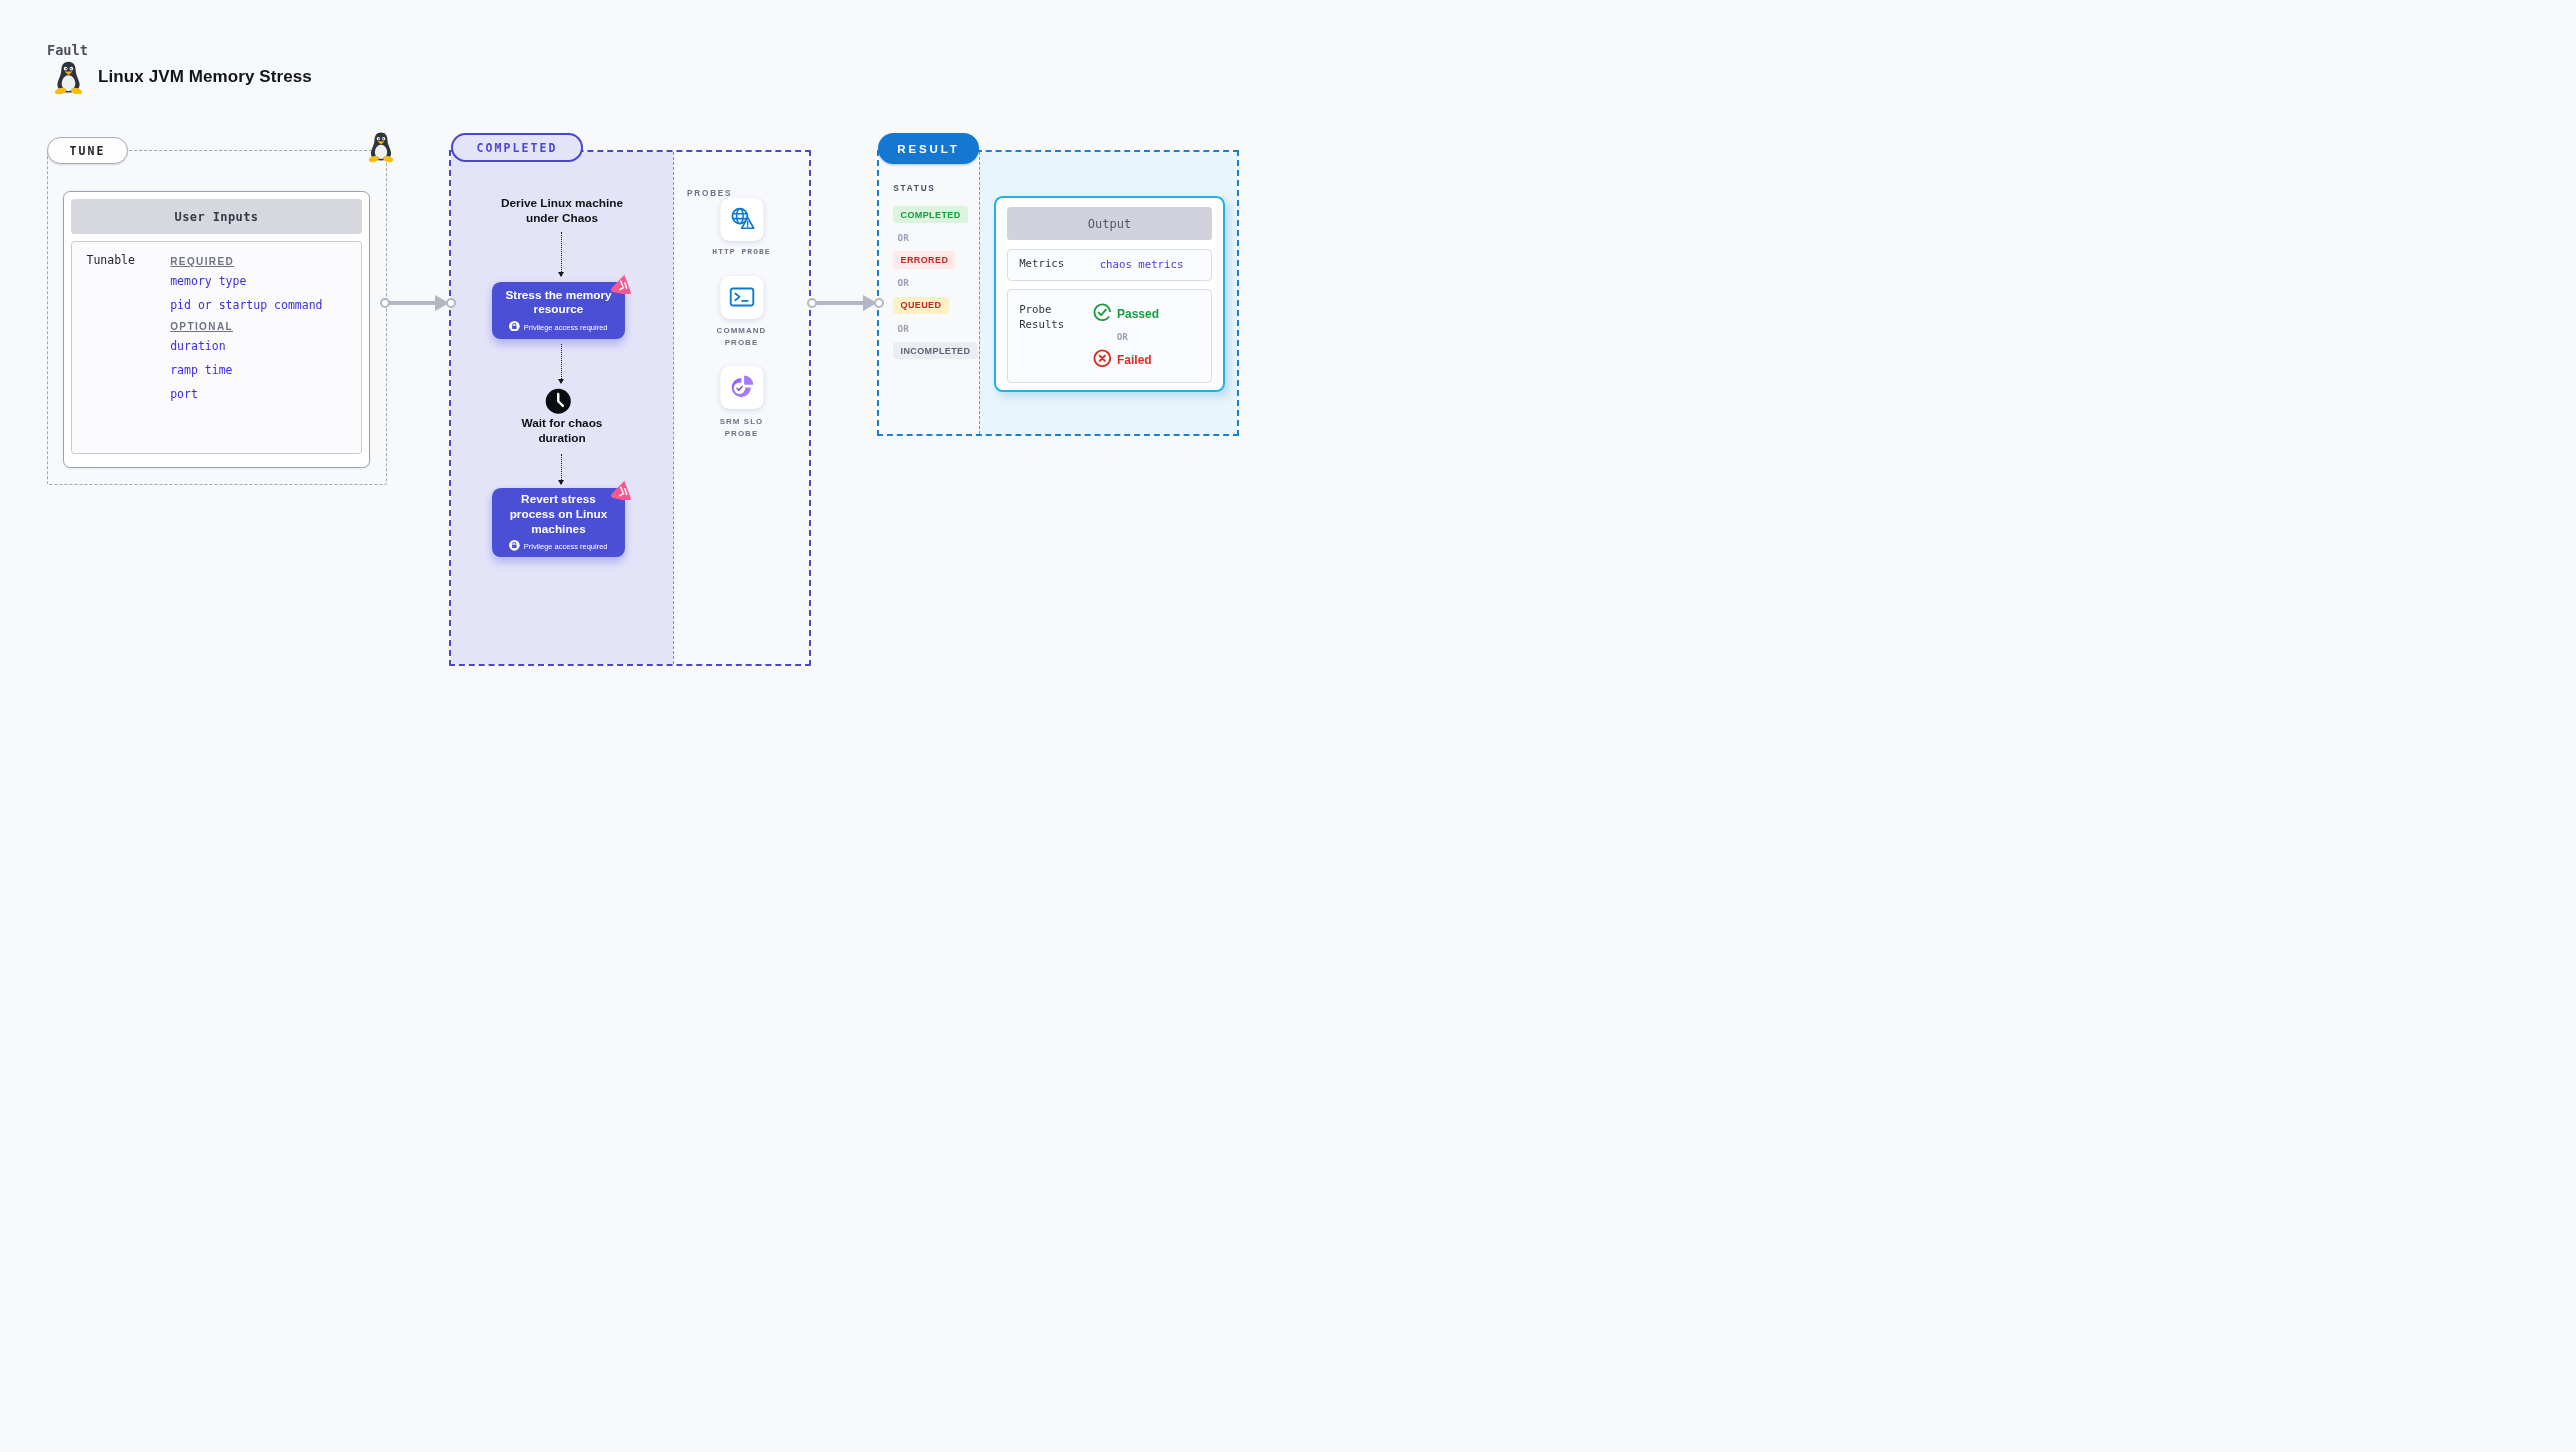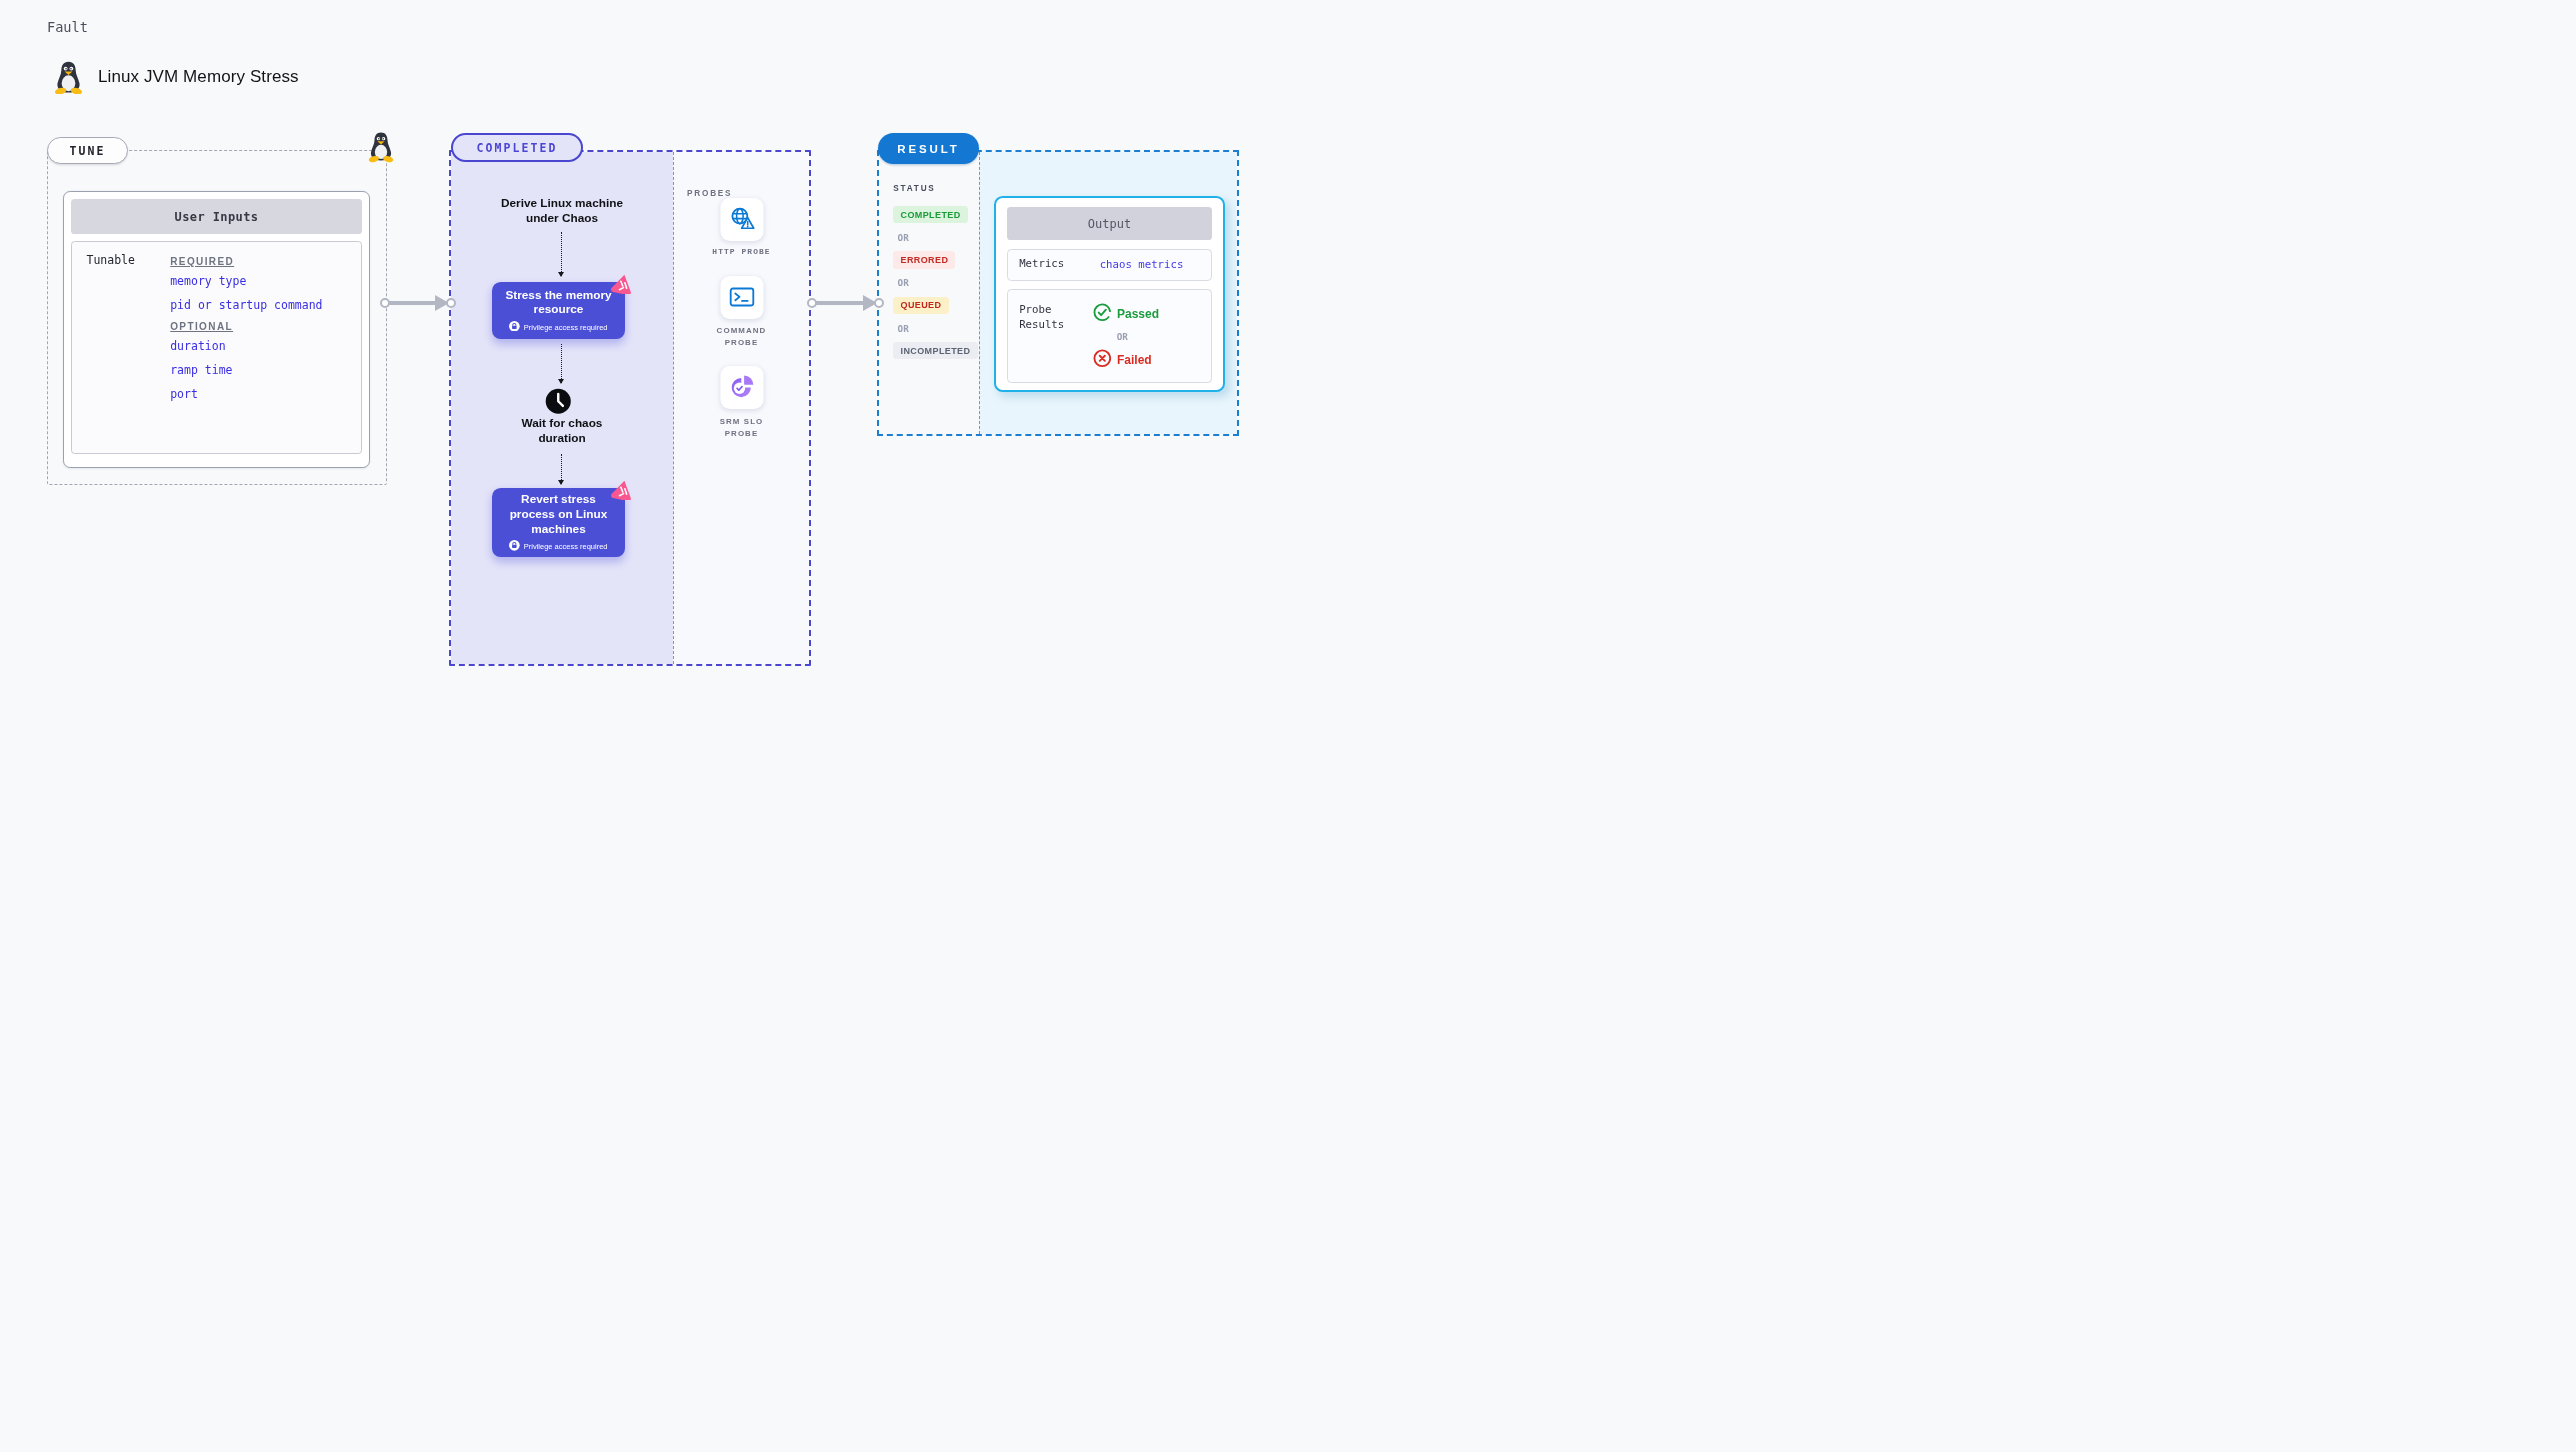--- a/index.html
+++ b/index.html
@@ -6,22 +6,22 @@
   html,body { background:#f8f9fb; }
   .canvas {
     position:relative; width:1288px; height:726px;
     background:#f8f9fb; overflow:hidden;
     font-family:"Liberation Sans", sans-serif; color:#17181c;
   }
   .mono { font-family:"DejaVu Sans Mono", monospace; }
   .abs { position:absolute; }
 
   
-  .kicker { left:47px; top:19px; font-size:13.6px; color:#4e4e5b; font-weight:400; }
-  .page-title { left:98px; top:67px; font-size:17px; font-weight:normal; color:#131419; letter-spacing:0.1px; }
+  .kicker { left:47px; top:42px; font-size:13.6px; color:#4e4e5b; font-weight:700; }
+  .page-title { left:98px; top:67px; font-size:17px; font-weight:bold; color:#131419; letter-spacing:0.1px; }
 
   
   .pill { display:flex; align-items:center; justify-content:center; border-radius:17px; font-weight:bold; z-index:5; }
   .pill-tune { left:47px; top:137px; width:81px; height:27px; background:#fdfdfe; border:1.4px solid #a6a9b4;
                color:#23242b; font-size:11.5px; letter-spacing:2.1px; box-shadow:0 1.4px 1.4px rgba(40,40,60,.12); }
   .pill-exec { left:451px; top:133px; width:132px; height:29px; background:#e4e4f9; border:2.1px solid #4b46cf;
                color:#4c46d4; font-size:11.5px; letter-spacing:2.1px; }
   .pill-result { left:878px; top:133px; width:101px; height:31px; background:#1478d2; border:none;
                color:#ffffff; font-size:11.5px; letter-spacing:2.9px; box-shadow:0 1.4px 2.1px rgba(20,80,140,.25); }
 

